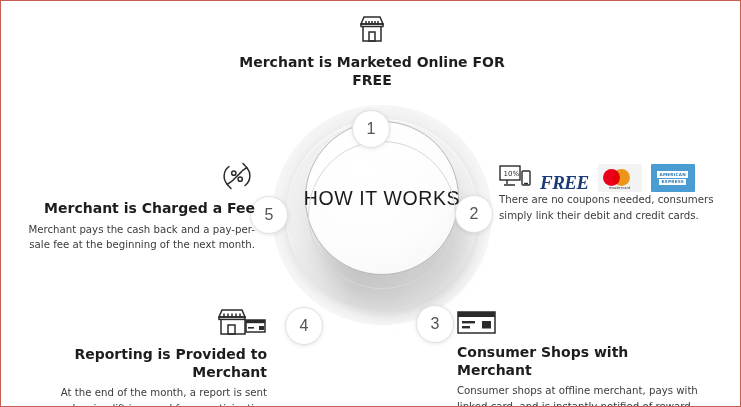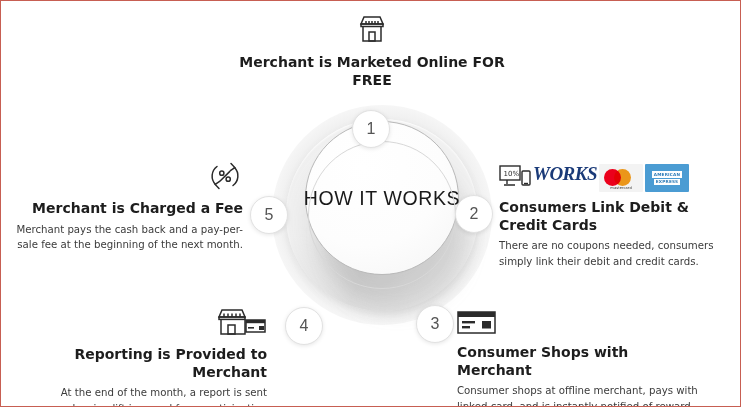--- a/index.html
+++ b/index.html
@@ -153,31 +153,31 @@
   }
 
   .step.align-center { text-align: center; }
   .step.align-right  { text-align: right; }
   .step.align-left   { text-align: left; }
 
   #step-1 { left: 235px; top: 12px; width: 272px; }
   #step-2 { left: 498px; top: 163px; width: 230px; }
   #step-3 { left: 456px; top: 308px; width: 250px; }
   #step-4 { left: 18px;  top: 306px; width: 248px; }
-  #step-5 { left: 2px;  top: 158px; width: 240px; }
+  #step-5 { left: 14px;  top: 158px; width: 240px; }
 
   .icon-row-right { display: flex; justify-content: flex-end; }
   .icon-row-left  { display: flex; justify-content: flex-start; }
   .icon-row-center{ display: flex; justify-content: center; }
 
   
   .card-logos {
     display: flex;
-    align-items: flex-start;
-    gap: 2px;
+    align-items: flex-end;
+    gap: 9px;
   }
   .logo-visa {
     font-family: "Liberation Serif", "DejaVu Serif", serif;
     font-weight: bold;
     font-style: italic;
     font-size: 19px;
     color: #1a3a78;
     letter-spacing: -0.5px;
     line-height: 1;
   }
@@ -268,32 +268,31 @@
     <div class="card-logos">
       <svg width="32" height="28" viewBox="0 0 32 28">
         <g fill="none" stroke="#2b2b2b" stroke-width="1.4">
           <rect x="1" y="2" width="20" height="14"></rect>
           <path d="M8 16 v4 M5 21 h11"></path>
           <rect x="23" y="7" width="8" height="14" rx="1"></rect>
           <path d="M25 19.5 h4"></path>
         </g>
         <text x="4.5" y="12" font-family="DejaVu Sans, sans-serif" font-size="7" fill="#2b2b2b">10%</text>
       </svg>
-      <span class="logo-visa">WORKS</span>
+      <span class="logo-visa">FREE</span>
       <span class="logo-mc">
         <span class="c1"></span>
         <span class="c2"></span>
         <span class="mcw">mastercard</span>
       </span>
       <span class="logo-amex">
         <span>AMERICAN</span>
         <span>EXPRESS</span>
       </span>
     </div>
-    <div class="title">Consumers Link Debit &amp; Credit Cards</div>
     <div class="body">There are no coupons needed, consumers simply link their debit and credit cards.</div>
   </div>
 
   <div class="step align-left" id="step-3">
     <div class="icon-row-left icon-wrap">
       <svg width="40" height="28" viewBox="0 0 40 28">
         <g fill="none" stroke="#2b2b2b" stroke-width="1.5">
           <rect x="1" y="3" width="37" height="21"></rect>
         </g>
         <rect x="1" y="3" width="37" height="5" fill="#2b2b2b"></rect>

